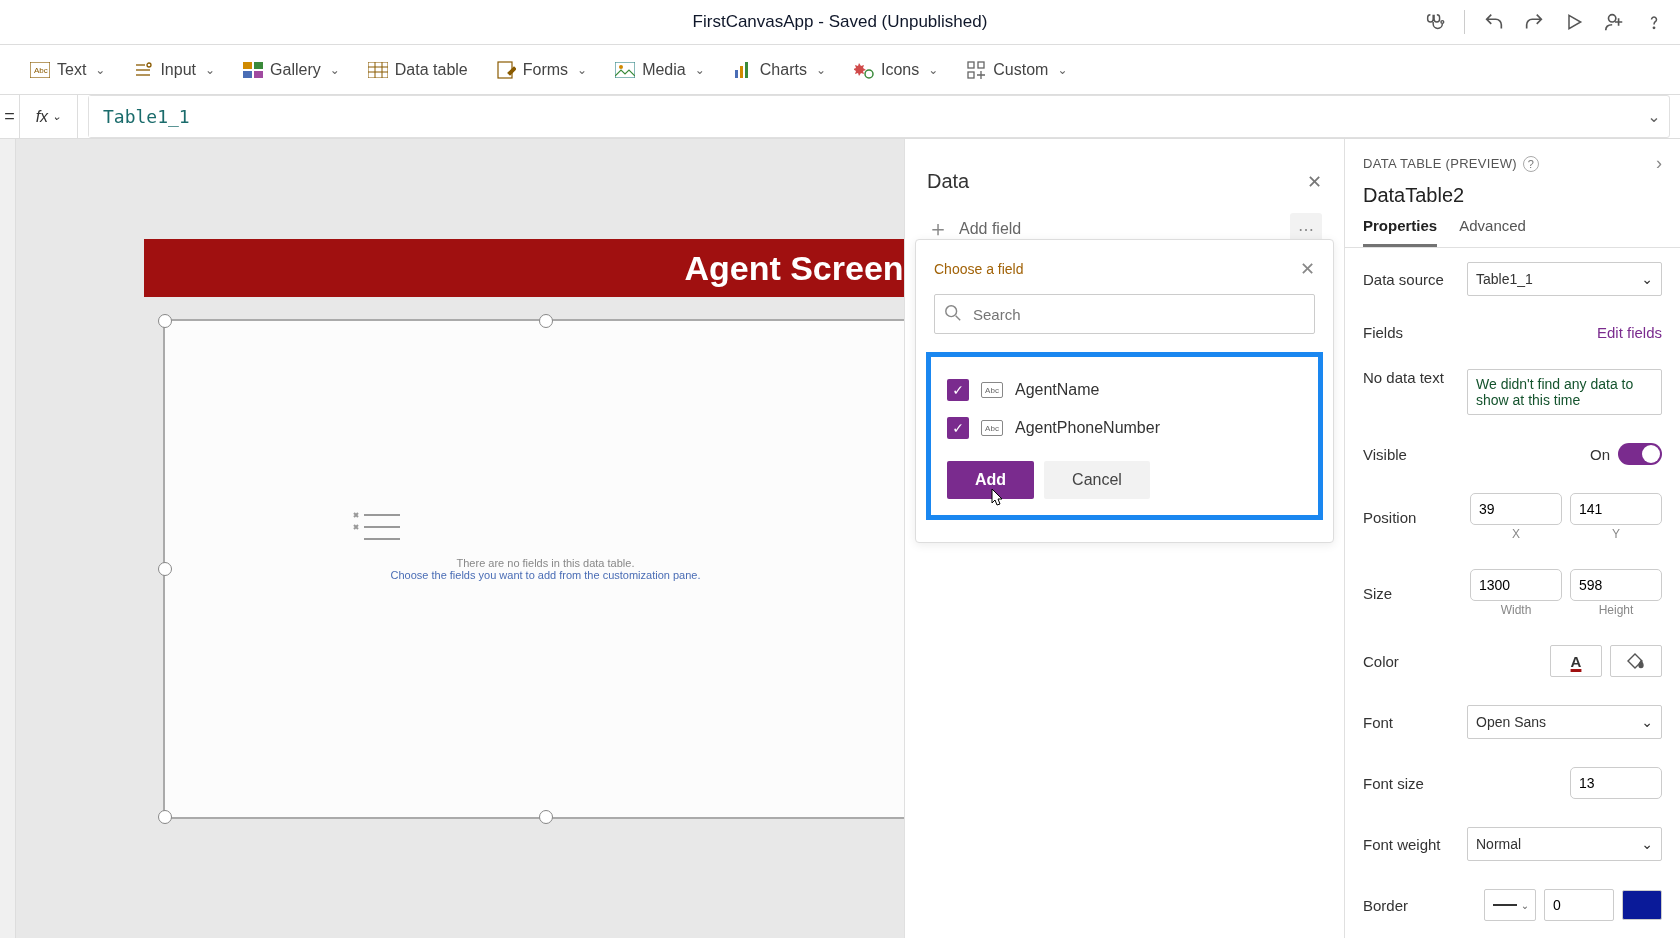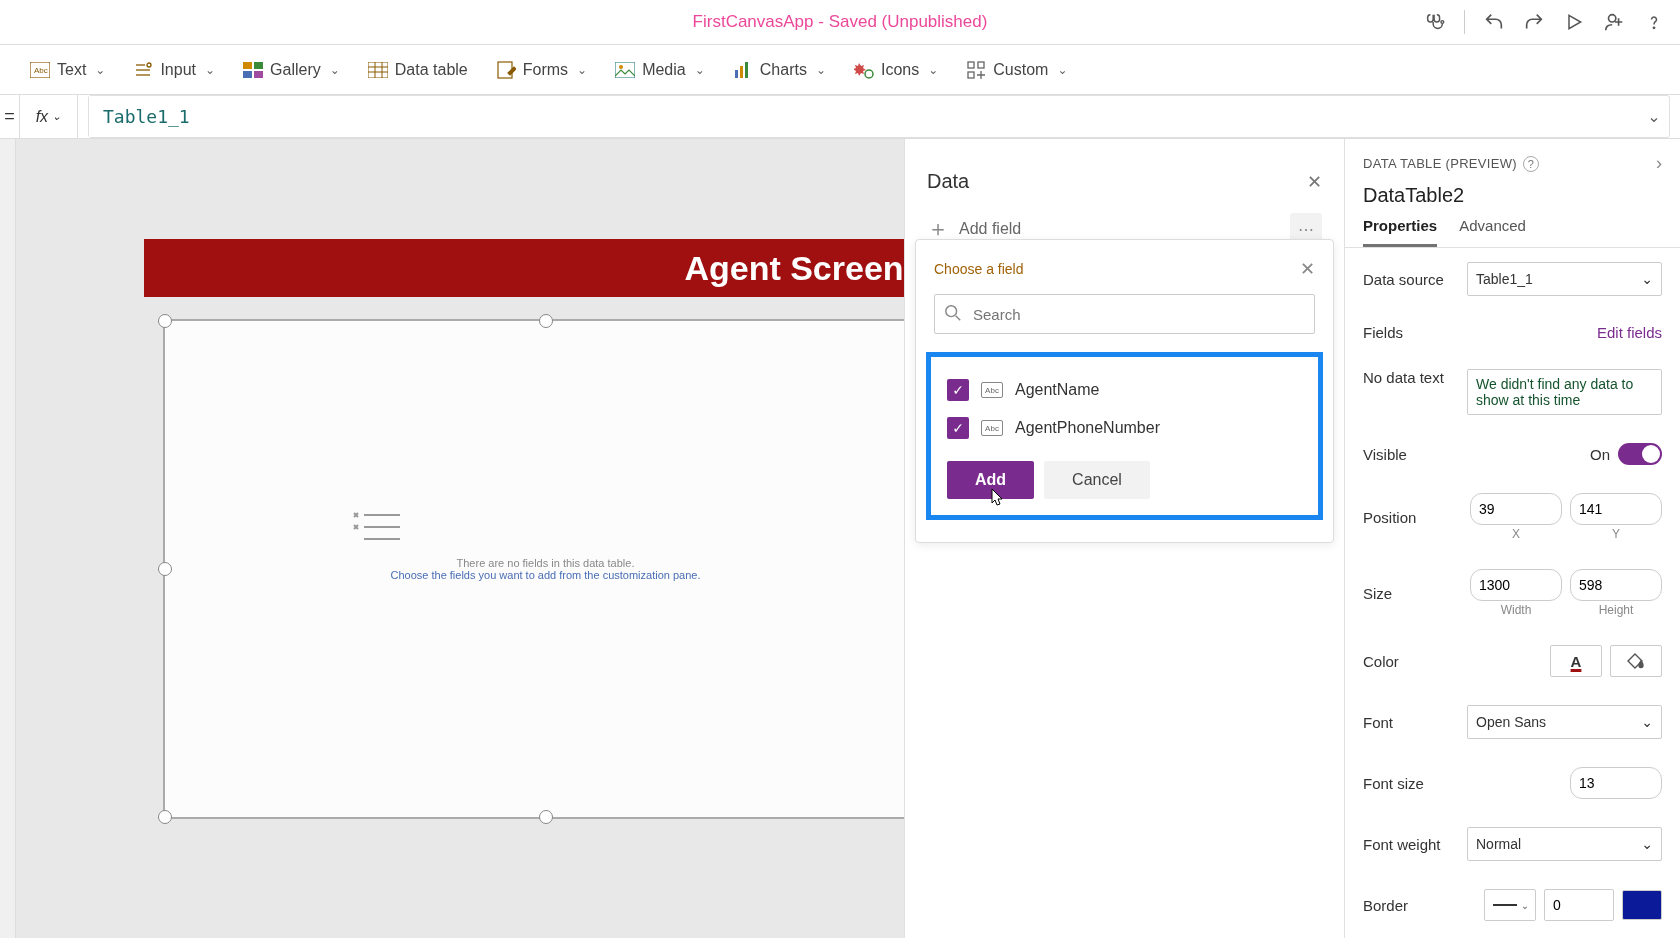--- a/index.html
+++ b/index.html
@@ -1,20 +1,20 @@
 <!DOCTYPE html>
 <html><head>
 <meta charset="utf-8">
 <style>
 * { margin: 0; padding: 0; box-sizing: border-box; font-family: "Segoe UI", Arial, sans-serif; }
 body { width: 1680px; height: 938px; background: #fff; overflow: hidden; position: relative; }
 
 
 .titlebar { height: 45px; display: flex; align-items: center; justify-content: flex-end; padding: 0 15px; border-bottom: 1px solid #ddd; gap: 18px; }
-.titlebar .apptitle { position: absolute; left: 50%; transform: translateX(-50%); font-size: 17px; color: #ec4899; }
+.titlebar .apptitle { position: absolute; left: 50%; transform: translateX(-50%); font-size: 17px; color: #0f172a; }
 .title-icon { width: 22px; height: 22px; display: flex; align-items: center; justify-content: center; color: #555; cursor: pointer; }
 .vdiv { width: 1px; height: 24px; background: #ccc; }
 
 
 .ribbon { height: 50px; display: flex; align-items: center; gap: 28px; padding: 0 30px; border-bottom: 1px solid #ddd; background: #fff; }
 .ribbon-item { display: flex; align-items: center; gap: 7px; color: #444; font-size: 16px; cursor: pointer; }
 .ribbon-item .chev { font-size: 12px; color: #666; margin-left: 2px; }
 .ribbon-ico { width: 20px; height: 20px; display: flex; align-items: center; justify-content: center; }
 
 
@@ -77,21 +77,21 @@
 .pp-tabs { display:flex; gap:22px; padding: 10px 18px 0; border-bottom:1px solid #e0e0e0; }
 .pp-tab { font-size:15px; color:#555; padding-bottom:10px; cursor:pointer; }
 .pp-tab.active { color:#222; font-weight:600; border-bottom:3px solid #737373; }
 .pp-row { display:flex; align-items:center; justify-content:space-between; padding: 14px 18px; font-size:15px; color:#333; }
 .pp-row .ctrl { display:flex; align-items:center; gap:8px; }
 .pp-select { width: 195px; height:34px; border:1px solid #ccc; border-radius:2px; padding:0 8px; font-size:14px; display:flex; align-items:center; justify-content:space-between; cursor:pointer; background:#fff; }
 .pp-link { color:#7a2b8e; font-size:15px; cursor:pointer; }
 .pp-textarea { width:195px; border:1px solid #ccc; border-radius:2px; padding:6px 8px; font-size:14px; color:#14532d; min-height:46px; }
 .toggle { width:44px; height:22px; background:#7a2b8e; border-radius:11px; position:relative; cursor:pointer; }
 .toggle .knob { position:absolute; right:2px; top:2px; width:18px; height:18px; background:#fff; border-radius:50%; }
-.pp-num { width:92px; height:32px; border:1px solid #ccc; border-radius:12px; padding:0 8px; font-size:14px; }
+.pp-num { width:92px; height:32px; border:1px solid #ccc; border-radius:5px; padding:0 8px; font-size:14px; }
 .pp-sub { font-size:12px; color:#888; text-align:center; margin-top:2px; }
 .pp-pair { display:flex; gap:8px; }
 .pp-pair-col { display:flex; flex-direction:column; align-items:center; }
 .pp-color { width:52px; height:32px; border:1px solid #ccc; display:flex; align-items:center; justify-content:center; font-weight:bold; cursor:pointer; border-radius:2px; }
 .pp-color.u { text-decoration: underline; text-decoration-color: #a01010; text-decoration-thickness: 3px; }
 .pp-fill { width:52px; height:32px; border:1px solid #ccc; display:flex; align-items:center; justify-content:center; cursor:pointer; border-radius:2px; }
 .pp-borderstyle { width:52px; height:32px; border:1px solid #ccc; display:flex; align-items:center; justify-content:center; cursor:pointer; border-radius:2px; }
 .pp-borderswatch { width:40px; height:30px; background:#0a1a99; border:1px solid #ccc; cursor:pointer; border-radius:2px; }
 .pp-border-num { width:70px; height:32px; border:1px solid #ccc; padding:0 8px; font-size:14px; border-radius:2px; }
 

